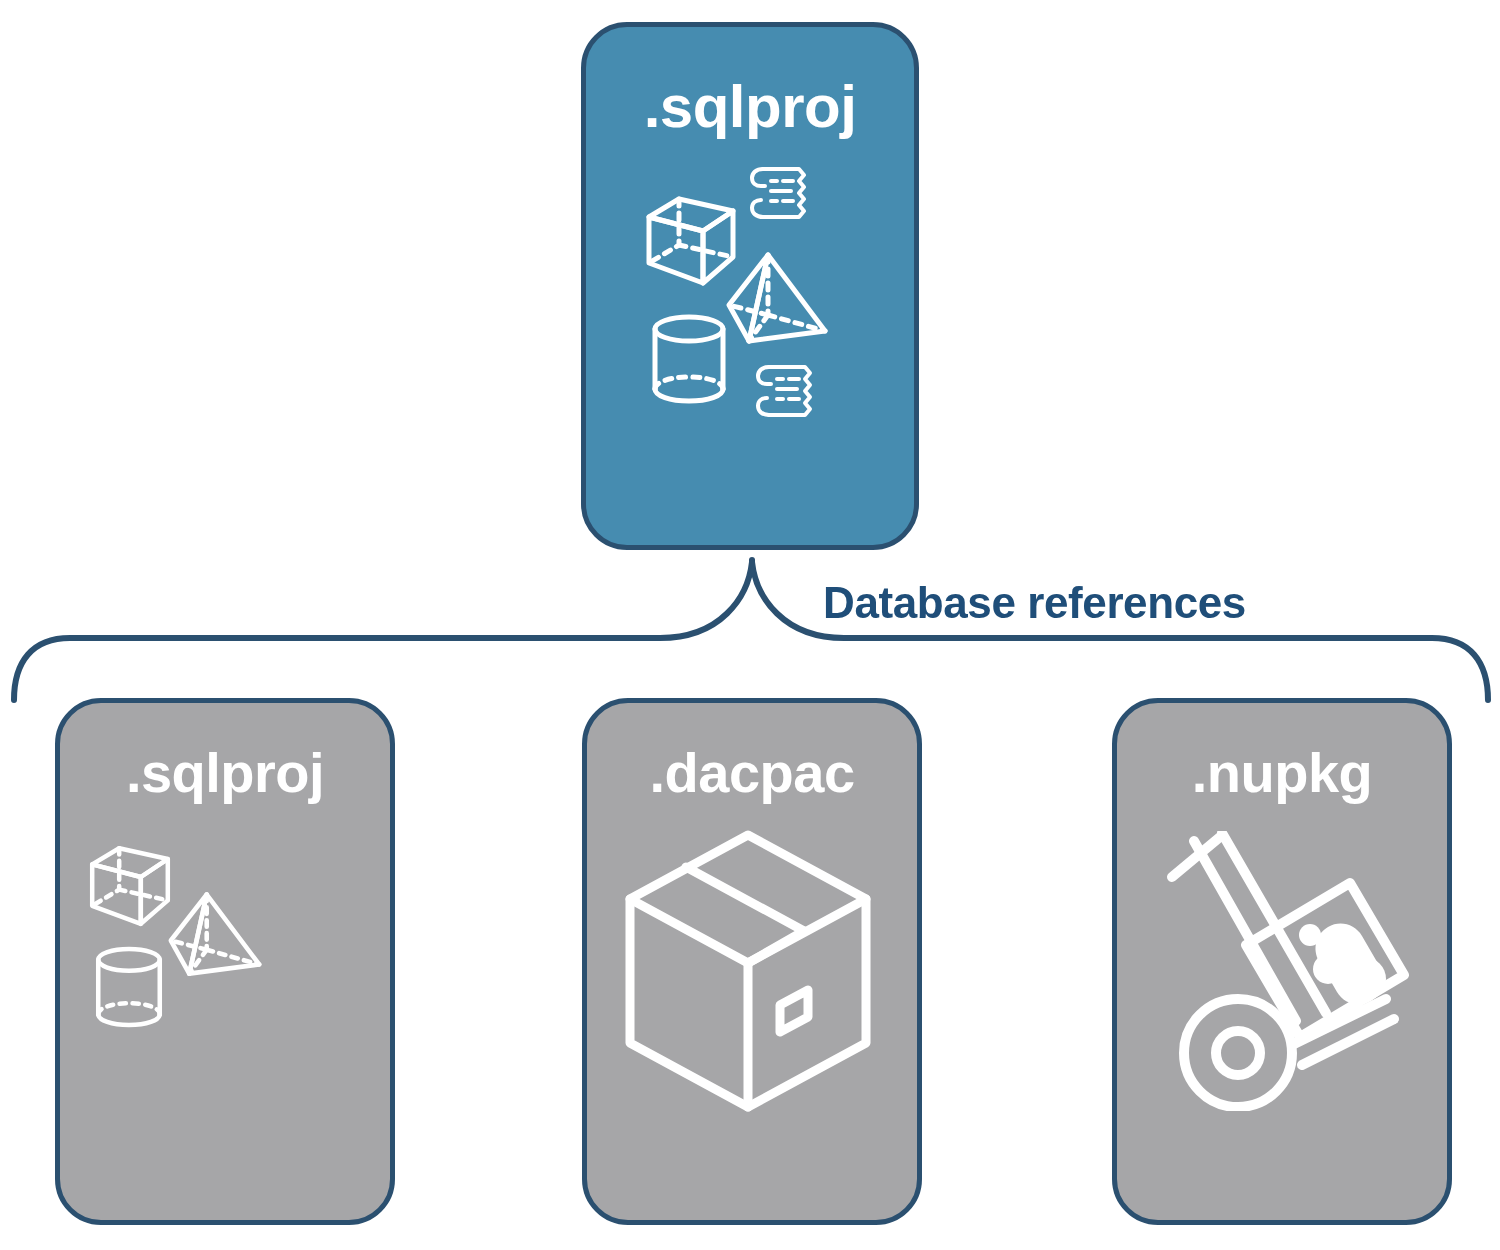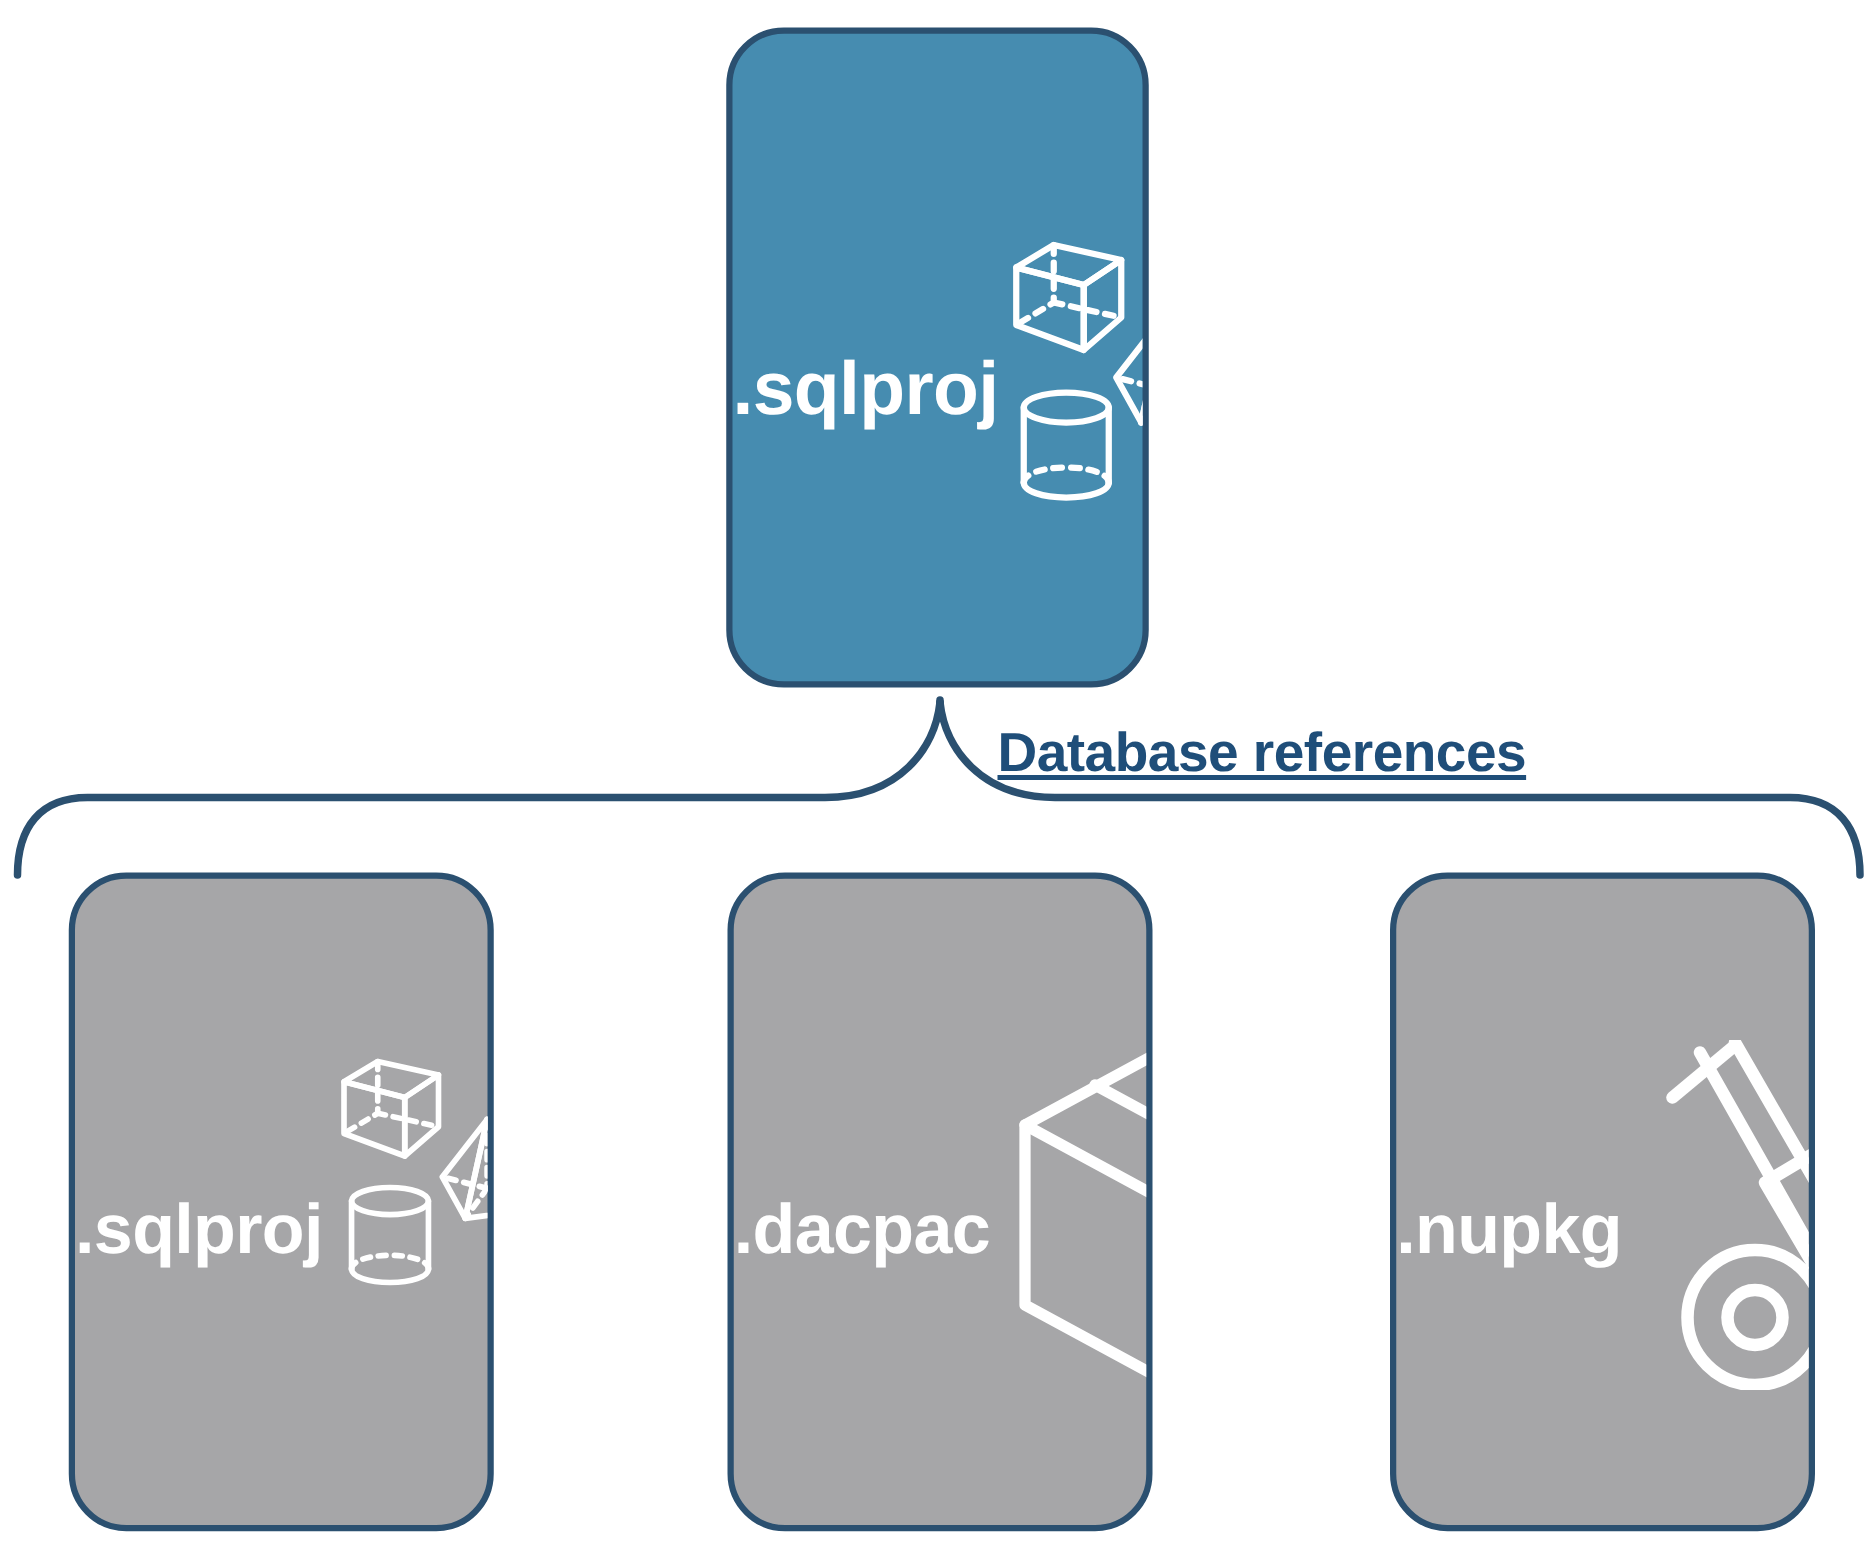--- a/index.html
+++ b/index.html
@@ -19,21 +19,21 @@
     overflow: hidden;
   }
 
   
   .card {
     position: absolute;
     box-sizing: border-box;
     border-radius: 46px;
     border: 5px solid #2b5070;
     display: flex;
-    flex-direction: row;
+    flex-direction: column;
     align-items: center;
     overflow: hidden;
   }
   .card.primary {
     background: #468cb0;
   }
   .card.secondary {
     background: #a6a6a8;
   }
   .card-title {
@@ -93,29 +93,28 @@
     left: 0;
     top: 552px;
     width: 1500px;
     height: 160px;
     pointer-events: none;
   }
 
   
   #brace-label {
     position: absolute;
-    left: 798px;
+    left: 823px;
     top: 578px;
     color: #1f4e79;
     font-size: 44px;
     font-weight: bold;
     letter-spacing: -0.4px;
     white-space: nowrap;
     user-select: none;
-    text-decoration: underline;
   }
 </style>
 </head>
 <body>
 
 <div id="canvas">
 
   <div class="card primary" id="card-root">
     <div class="card-title">.sqlproj</div>
 

